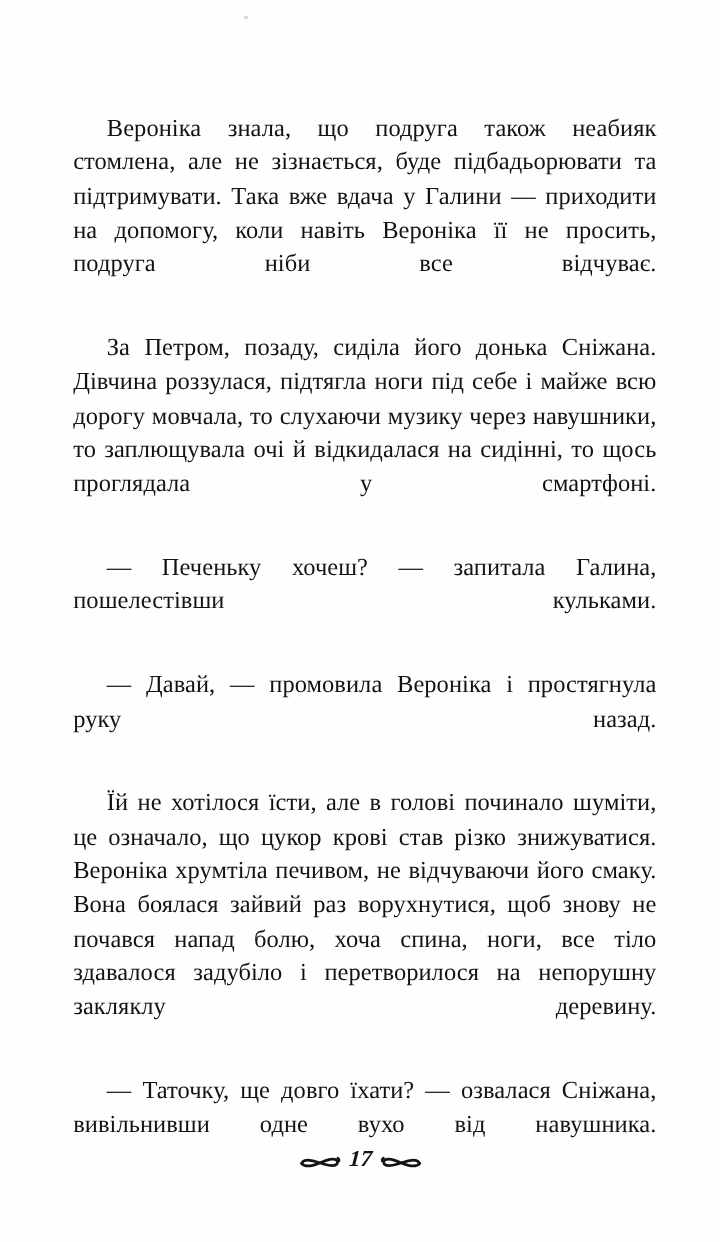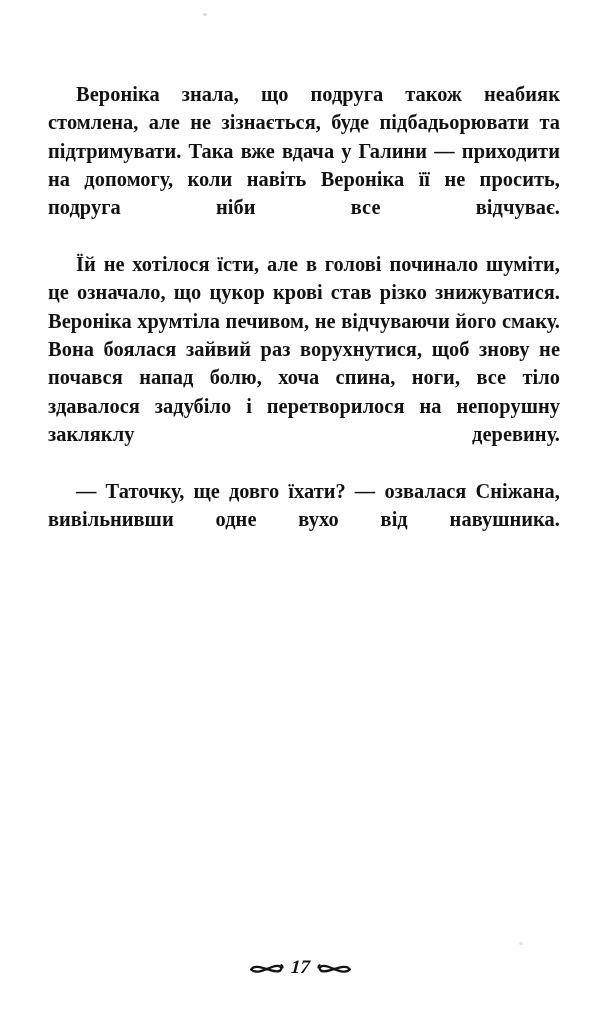--- a/index.html
+++ b/index.html
@@ -43,29 +43,29 @@
   }
 
   .text-block {
     position: absolute;
     left: 48px;
     top: 80px;
     width: 512px;
   }
 
   .para {
-    margin: 0;
+    margin: 13px;
     text-align: justify;
     text-justify: inter-word;
     text-indent: 28px;
     font-size: 20.4px;
     line-height: 28.35px;
     letter-spacing: 0.05px;
     word-spacing: 0.2px;
-    font-weight: 700;
+    font-weight: 400;
     -webkit-font-smoothing: none;
   }
 
   
   .para:after {
     content: "";
     display: inline-block;
     width: 100%;
   }
 
@@ -107,20 +107,23 @@
 </head>
 <body>
 
 <div class="page" style="background: rgb(254, 254, 254); color: rgb(18, 18, 18);">
 
   <div class="scan-speck"></div>
   <div class="scan-speck-2"></div>
 
   <div class="text-block">
     <p class="para">Вероніка знала, що подруга також неабияк стомлена, але не зізнається, буде підбадьорювати та підтримувати. Така вже вдача у Галини — приходити на допомогу, коли навіть Вероніка її не просить, подруга ніби все відчуває.</p>
+    <p class="para">За Петром, позаду, сиділа його донька Сніжана. Дівчина роззулася, підтягла ноги під себе і майже всю дорогу мовчала, то слухаючи музику через навушники, то заплющувала очі й відкидалася на сидінні, то щось проглядала у смартфоні.</p>
+    <p class="para">— Печеньку хочеш? — запитала Галина, пошелестівши кульками.</p>
+    <p class="para">— Давай, — промовила Вероніка і простягнула руку назад.</p>
     <p class="para">Їй не хотілося їсти, але в голові починало шуміти, це означало, що цукор крові став різко знижуватися. Вероніка хрумтіла печивом, не відчуваючи його смаку. Вона боялася зайвий раз ворухнутися, щоб знову не почався напад болю, хоча спина, ноги, все тіло здавалося задубіло і перетворилося на непорушну закляклу деревину.</p>
     <p class="para">— Таточку, ще довго їхати? — озвалася Сніжана, вивільнивши одне вухо від навушника.</p>
 
   </div>
 
   <div class="folio">
     <div class="folio-inner">
 
       <span class="flourish-wrap">
         <svg class="flourish" viewBox="0 0 36 18" fill="none" aria-hidden="true">

